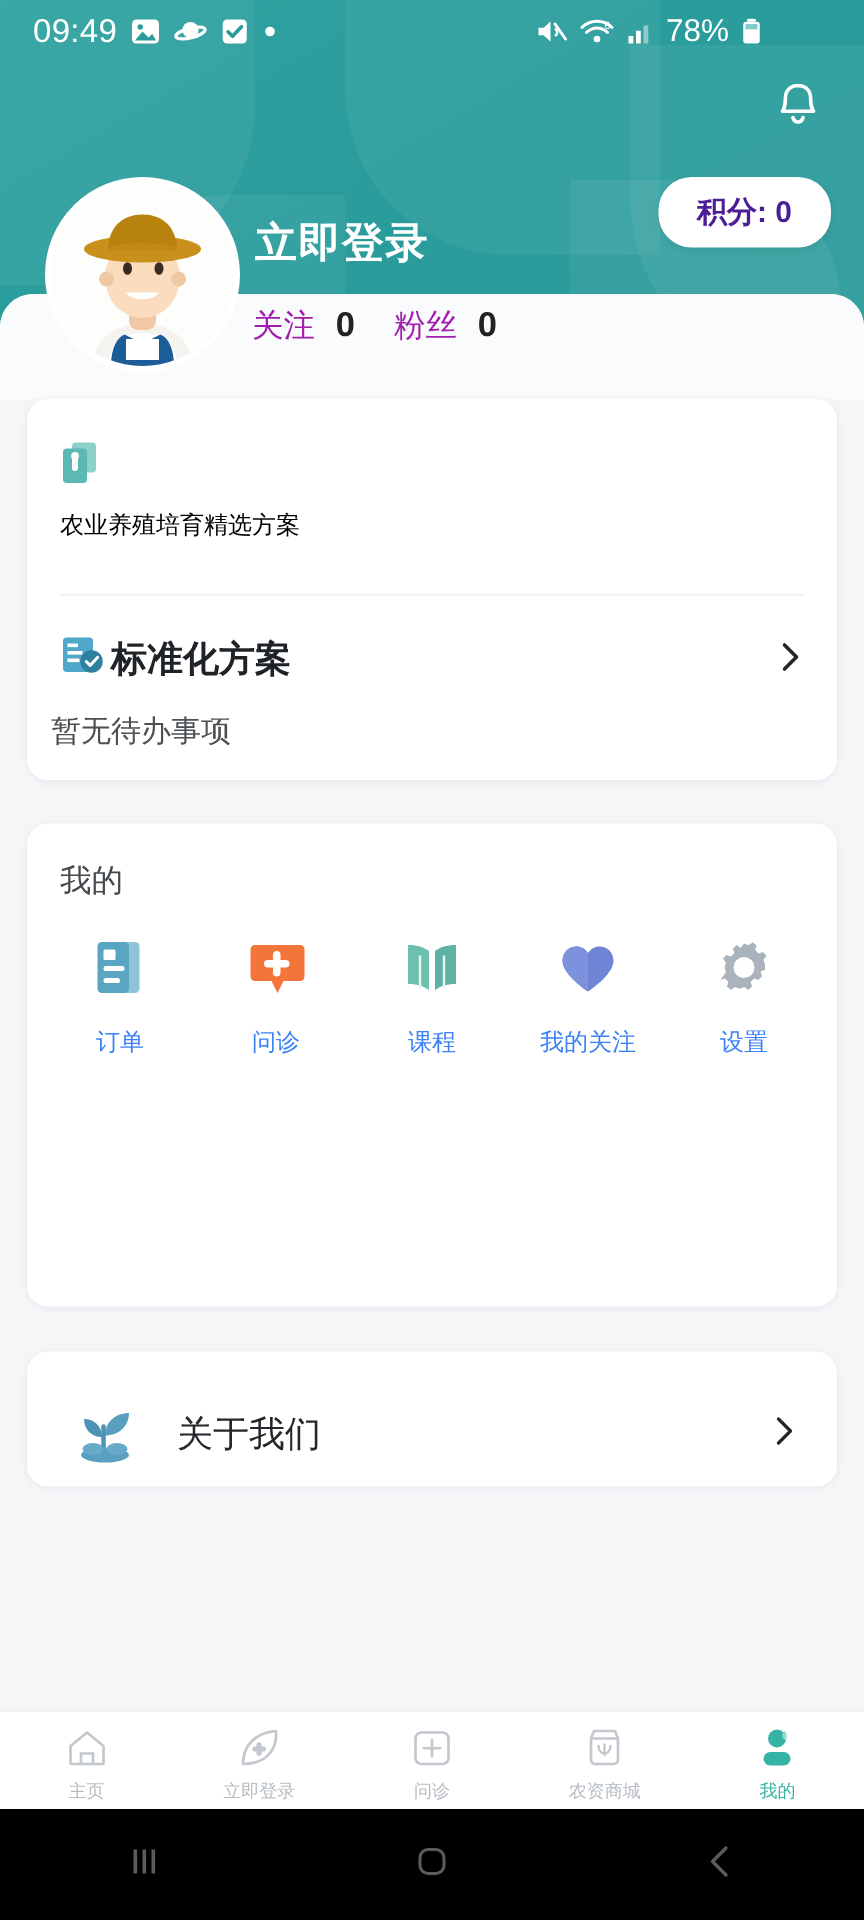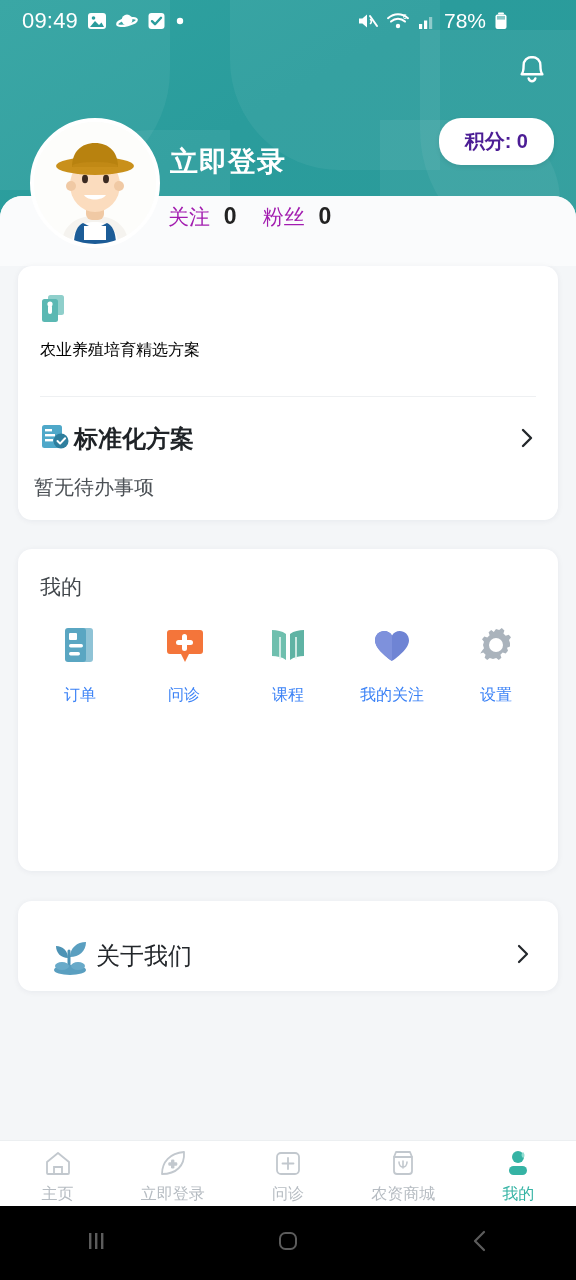--- a/index.html
+++ b/index.html
@@ -108,34 +108,34 @@
   }
   .g-item {
     width:104px; display:flex; flex-direction:column;
     align-items:center; gap:12px; margin-bottom:24px; cursor:pointer;
   }
   .g-icon { width:56px; height:56px; display:flex; align-items:center; justify-content:center; }
   .g-label { font-size:16px; color:#3b82f6; white-space:nowrap; }
 
   .about-row {
     position:absolute; left:26px; top:0; width:488px; height:110px;
-    display:flex; align-items:center; font-family:Liberation Serif, serif;
+    display:flex; align-items:center; gap:22px;font-family:Liberation Serif, serif;
   }
   .about-label { font-size:24px; color:#23272b; }
 
   
   .bottomnav {
     position:absolute; left:0; bottom:74px; width:576px; height:66px;
     background:#fff; border-top:1px solid #eceff1;
     display:flex; align-items:center; justify-content:space-around;
     padding-top:4px;
   }
   .nav-item { display:flex; flex-direction:column; align-items:center; gap:5px; cursor:pointer; width:100px; }
   .nav-ico { height:32px; display:flex; align-items:center; justify-content:center; }
-  .nav-lbl { font-size:16px; color:#b6bcc2; }
+  .nav-lbl { font-size:12px; color:#b6bcc2; }
   .nav-item.active .nav-lbl { color:#35b3a4; }
 
   .sysnav {
     position:absolute; left:0; bottom:0; width:576px; height:74px;
     background:#000; display:flex; align-items:center; justify-content:space-around;
   }
   .sysnav div { cursor:pointer; }
 </style>
 </head>
 <body>

